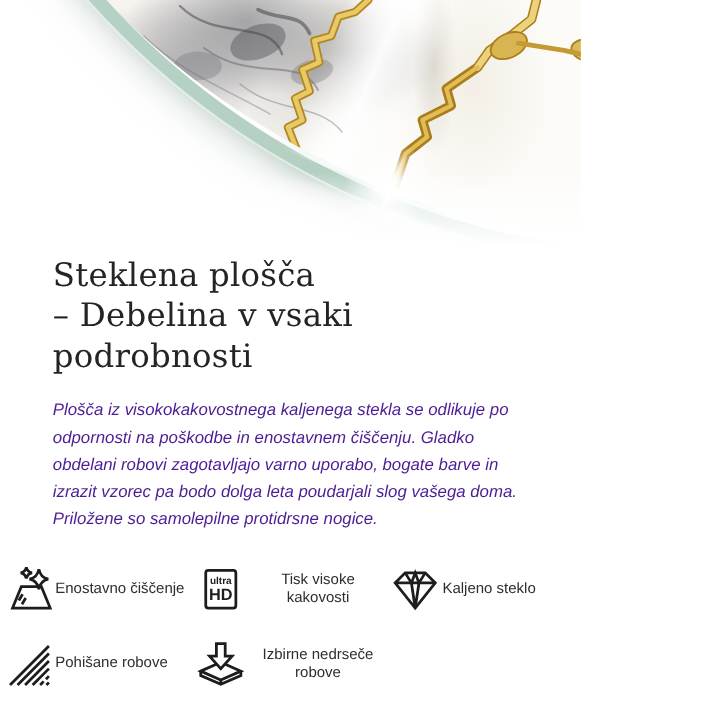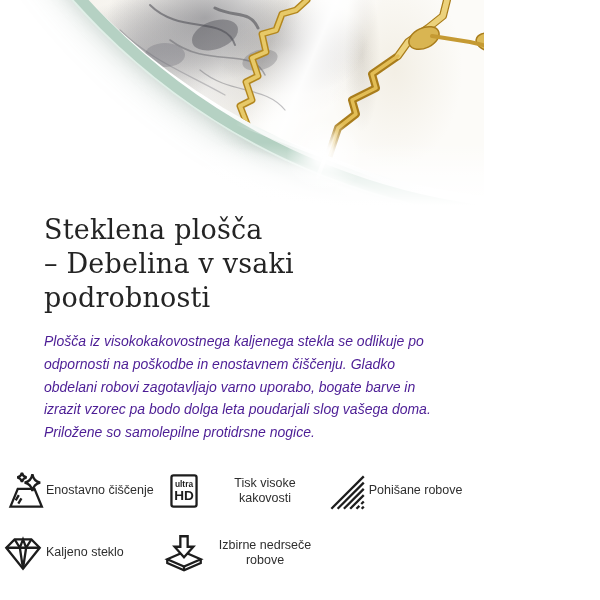--- a/index.html
+++ b/index.html
@@ -155,51 +155,51 @@
           <text class="ic-text" x="22" y="18" font-size="8" text-anchor="middle">ultra</text>
           <text class="ic-text" x="22" y="31" font-size="13" text-anchor="middle">HD</text>
         </svg>
       </div>
       <div class="feature-label">Tisk visoke kakovosti</div>
     </div>
 
     <div class="feature">
       <div class="icon-wrap">
         <svg viewBox="0 0 44 44">
+          <g class="ic" stroke-width="2">
+            <path d="M14 9 L30 9 L38 17 L22 37 L6 17 Z"></path>
+            <path d="M6 17 L38 17"></path>
+            <path d="M14 9 L19 17 L22 9 L25 17 L30 9"></path>
+            <path d="M19 17 L22 37 M25 17 L22 37"></path>
+          </g>
+        </svg>
+      </div>
+      <div class="feature-label">Kaljeno steklo</div>
+    </div>
+
+    <div class="feature">
+      <div class="icon-wrap">
+        <svg viewBox="0 0 44 44">
           <g class="ic" stroke-width="2.4">
             <path d="M8 39 L39 8"></path>
             <path d="M14 39 L39 14"></path>
             <path d="M20 39 L39 20"></path>
             <path d="M26 39 L39 26"></path>
             <path d="M32 39 L39 32" stroke-dasharray="4 2.5"></path>
             <path d="M37 39 L39 37"></path>
           </g>
         </svg>
       </div>
       <div class="feature-label">Pohišane robove</div>
     </div>
 
     <div class="feature">
       <div class="icon-wrap">
         <svg viewBox="0 0 44 44">
           <g class="ic" stroke-width="2">
-            <path d="M14 9 L30 9 L38 17 L22 37 L6 17 Z"></path>
-            <path d="M6 17 L38 17"></path>
-            <path d="M14 9 L19 17 L22 9 L25 17 L30 9"></path>
-            <path d="M19 17 L22 37 M25 17 L22 37"></path>
-          </g>
-        </svg>
-      </div>
-      <div class="feature-label">Kaljeno steklo</div>
-    </div>
-
-    <div class="feature">
-      <div class="icon-wrap">
-        <svg viewBox="0 0 44 44">
-          <g class="ic" stroke-width="2">
             <path d="M6 28 L22 21 L38 28 L22 35 Z"></path>
             <path d="M6 28 L6 31.5 L22 38.5 L38 31.5 L38 28"></path>
             <path d="M22 35 L22 38.5"></path>
           </g>
           <path class="ic-white" d="M18.5 6 L25.5 6 L25.5 16 L31 16 L22 26 L13 16 L18.5 16 Z" stroke-width="2"></path>
         </svg>
       </div>
       <div class="feature-label">Izbirne nedrseče robove</div>
     </div>
 

